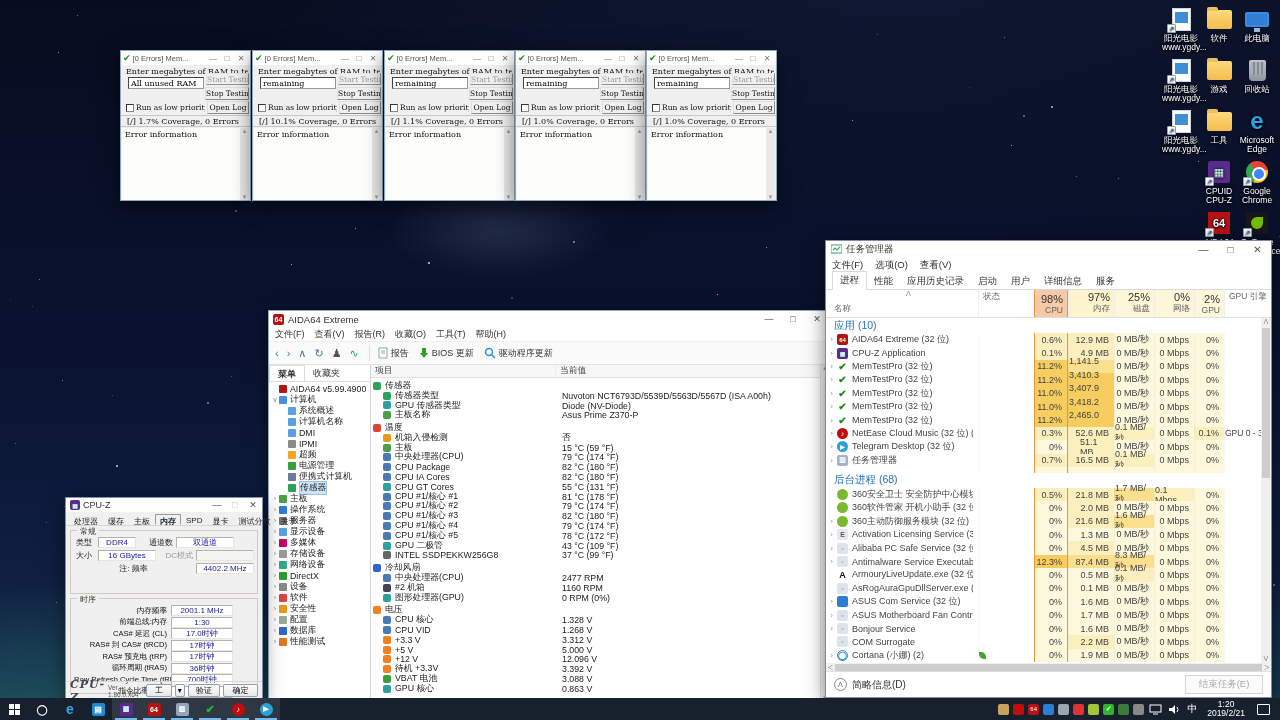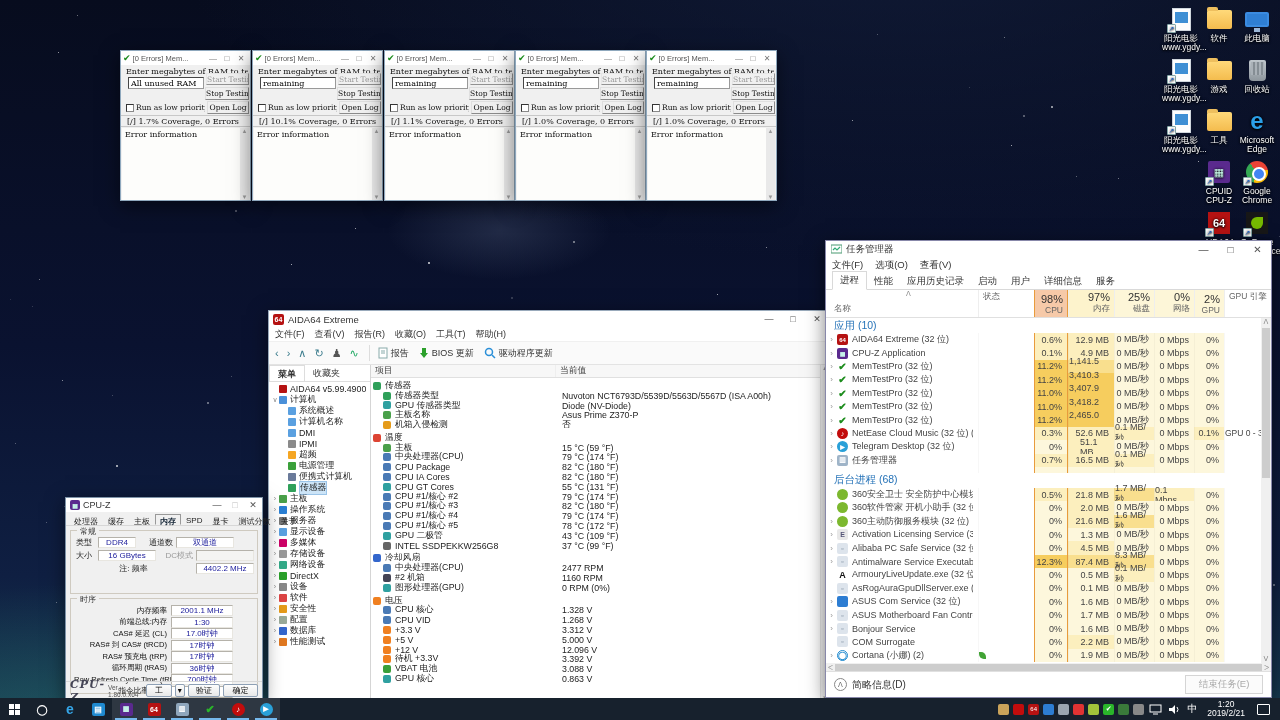--- a/index.html
+++ b/index.html
@@ -742,29 +742,29 @@
           <div class="arow" style="padding-left: 12px;">
             <span class="sic" style="background: rgb(47, 160, 160);"></span>
             <span class="al">GPU 传感器类型</span>
             <span class="av">Diode  (NV-Diode)</span>
           </div>
           <div class="arow" style="padding-left: 12px;">
             <span class="sic" style="background: rgb(74, 160, 74);"></span>
             <span class="al">主板名称</span>
             <span class="av">Asus Prime Z370-P</span>
           </div>
+          <div class="arow grp">
+            <span class="sic" style="background: rgb(221, 68, 51); margin-left: 2px;"></span>
+            <span class="al">温度</span>
+          </div>
           <div class="arow" style="padding-left: 12px;">
             <span class="sic" style="background: rgb(229, 155, 26);"></span>
             <span class="al">机箱入侵检测</span>
             <span class="av">否</span>
           </div>
-          <div class="arow grp">
-            <span class="sic" style="background: rgb(221, 68, 51); margin-left: 2px;"></span>
-            <span class="al">温度</span>
-          </div>
           <div class="arow" style="padding-left: 12px;">
             <span class="sic" style="background: rgb(74, 160, 74);"></span>
             <span class="al">主板</span>
             <span class="av">15 °C  (59 °F)</span>
           </div>
           <div class="arow" style="padding-left: 12px;">
             <span class="sic" style="background: rgb(74, 122, 181);"></span>
             <span class="al">中央处理器(CPU)</span>
             <span class="av">79 °C  (174 °F)</span>
           </div>
@@ -775,20 +775,25 @@
           </div>
           <div class="arow" style="padding-left: 12px;">
             <span class="sic" style="background: rgb(74, 122, 181);"></span>
             <span class="al">CPU IA Cores</span>
             <span class="av">82 °C  (180 °F)</span>
           </div>
           <div class="arow" style="padding-left: 12px;">
             <span class="sic" style="background: rgb(47, 160, 160);"></span>
             <span class="al">CPU GT Cores</span>
             <span class="av">55 °C  (131 °F)</span>
+          </div>
+          <div class="arow" style="padding-left: 12px;">
+            <span class="sic" style="background: rgb(74, 122, 181);"></span>
+            <span class="al">CPU #1/核心 #1</span>
+            <span class="av">81 °C  (178 °F)</span>
           </div>
           <div class="arow" style="padding-left: 12px;">
             <span class="sic" style="background: rgb(74, 122, 181);"></span>
             <span class="al">CPU #1/核心 #2</span>
             <span class="av">79 °C  (174 °F)</span>
           </div>
           <div class="arow" style="padding-left: 12px;">
             <span class="sic" style="background: rgb(74, 122, 181);"></span>
             <span class="al">CPU #1/核心 #3</span>
             <span class="av">82 °C  (180 °F)</span>

